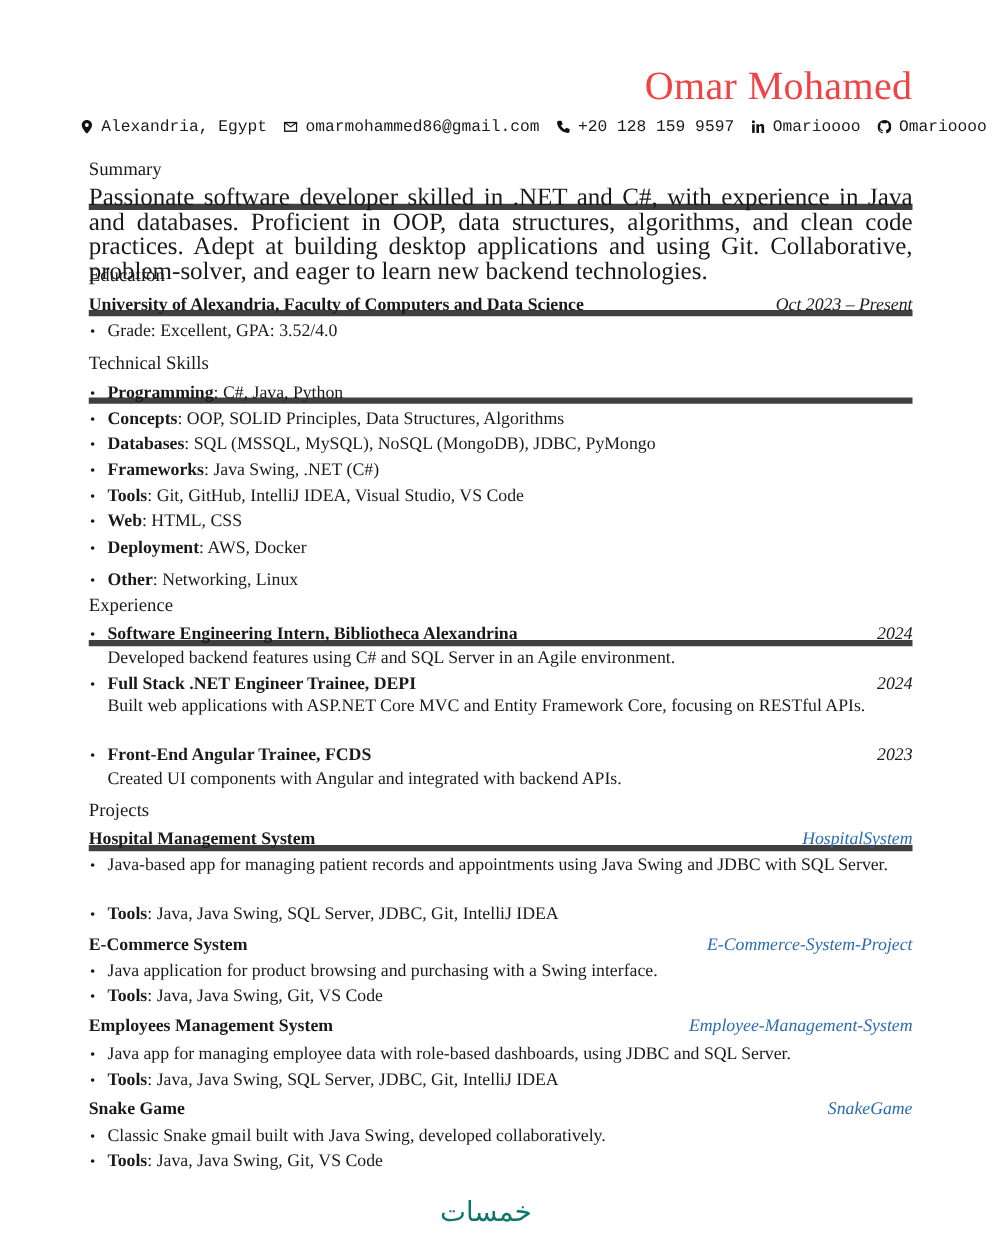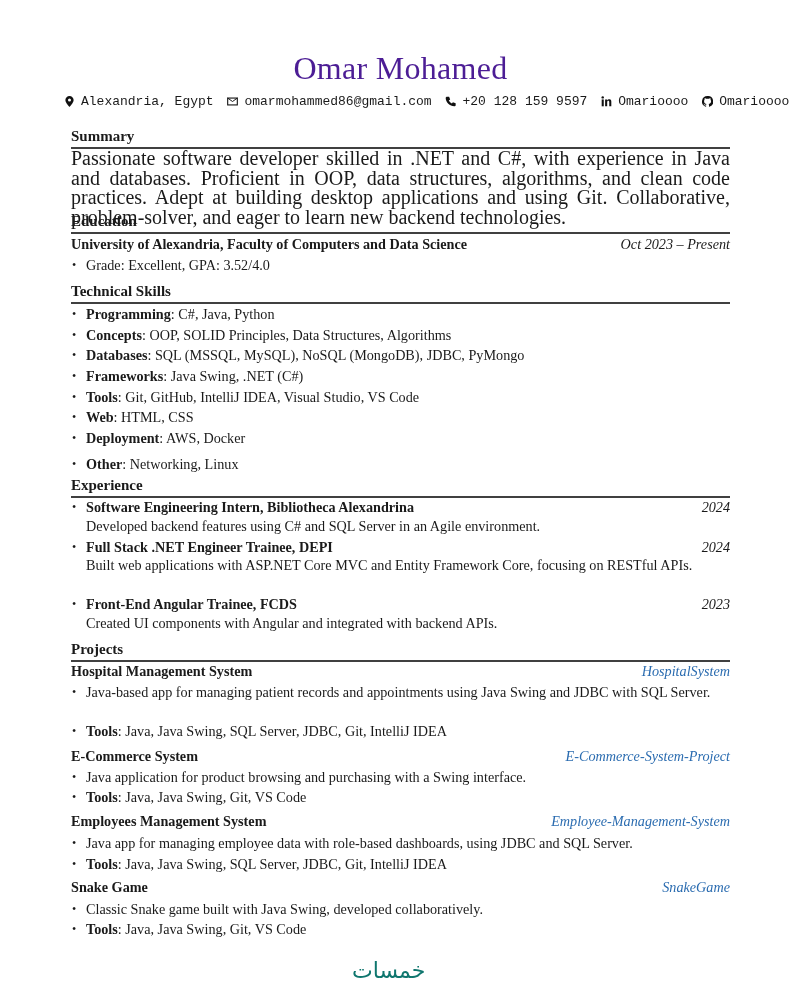--- a/index.html
+++ b/index.html
@@ -1,26 +1,26 @@
 <!DOCTYPE html>
 <html><head>
 <meta charset="utf-8">
 <style>
   html, body { margin:0; padding:0; background:#ffffff; }
   body { width:800px; height:1000px; position:relative; overflow:hidden;
          font-family:"DejaVu Serif", "Liberation Serif", serif; color:#1a1a1a; }
   .page { position:absolute; left:71px; top:0; width:659px; }
-  .name { position:absolute; left:0; width:659px; top:50px; text-align:center;
-          font-family:"Liberation Serif", serif; font-size:32px; letter-spacing:0.3px; color:#4c1d95; }
+  .name { position:absolute; left:0; width:659px; top:50px; text-align:right;
+          font-family:"Liberation Serif", serif; font-size:32px; letter-spacing:0.3px; color:#ef4444; }
   .contact { position:absolute; left:-10px; width:679px; top:94px; text-align:center;
              font-family:Liberation Mono, monospace; font-size:13px; white-space:nowrap; }
   .contact .item { display:inline-flex; align-items:center; margin:0 3px; }
   .contact svg { width:11px; height:11px; margin-right:6px; }
   .section-title { position:absolute; left:0; width:659px; font-family:"Liberation Serif", serif;
-                   font-weight:bold; font-size:15px; padding-bottom:2px; border-bottom:2px solid #404040; }
+                   font-weight:normal; font-size:15px; padding-bottom:18px; border-bottom:5px solid #404040; }
   .text { position:absolute; left:0; width:659px; font-family:"Liberation Serif", serif; font-size:20px; line-height:19.5px; }
   .justify { text-align:justify; }
   .row { position:absolute; left:0; width:659px; display:flex; justify-content:space-between;
          font-family:"Liberation Serif", serif; font-size:14.2px;align-items:flex-end; }
   .bold { font-weight:bold; }
   .ital { font-style:italic; }
   .link { font-style:italic; color:#2b6cb0; text-decoration:none; }
   .bul { position:absolute; left:0; width:659px; font-family:"Liberation Serif", serif; font-size:14.2px; line-height:19.5px; padding-left:15px; box-sizing:border-box; }
   .bul::before { content:"•"; position:absolute; left:1px; top:0; font-size:12px; }
   .sub { position:absolute; left:15px; width:644px; font-family:"Liberation Serif", serif; font-size:14.2px; line-height:19.5px; }
@@ -133,17 +133,17 @@
     <span class="bold">Employees Management System</span>
     <a class="link">Employee-Management-System</a>
   </div>
   <div class="bul" style="top:834px">Java app for managing employee data with role-based dashboards, using JDBC and SQL Server.</div>
   <div class="bul" style="top:855px"><b>Tools</b><span>: Java, Java Swing, SQL Server, JDBC, Git, IntelliJ IDEA</span></div>
 
   <div class="row" style="top:879px">
     <span class="bold">Snake Game</span>
     <a class="link">SnakeGame</a>
   </div>
-  <div class="bul" style="top:900px">Classic Snake game built with Java Swing, developed collaboratively.</div>
+  <div class="bul" style="top:900px">Classic Snake gmail built with Java Swing, developed collaboratively.</div>
   <div class="bul" style="top:920px"><b>Tools</b><span>: Java, Java Swing, Git, VS Code</span></div>
 </div>
 
 <div class="watermark">خمسات</div>
 
 </body></html>

